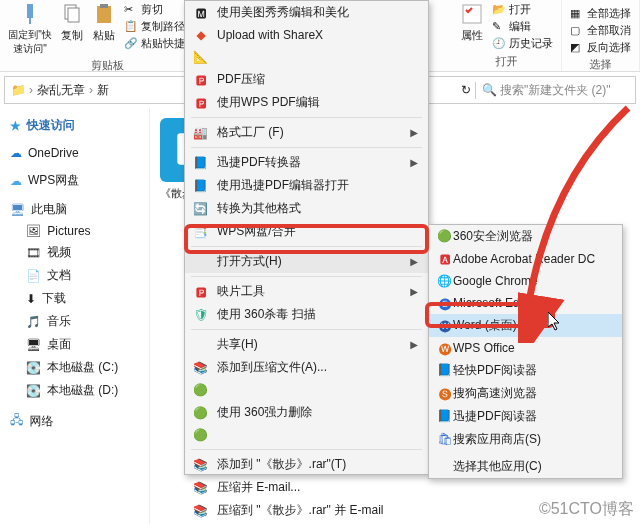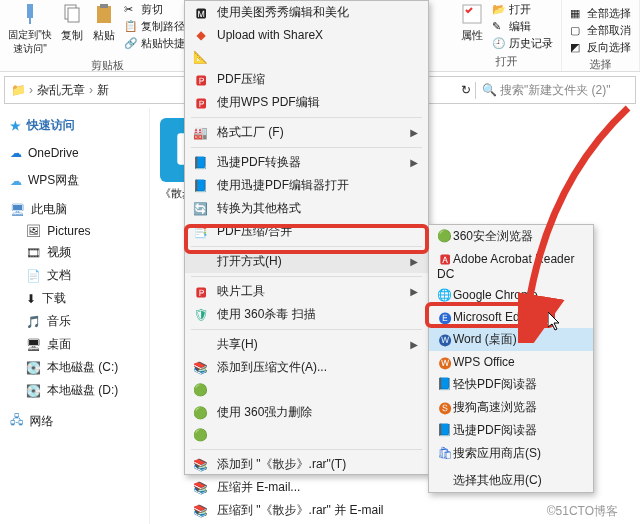--- a/index.html
+++ b/index.html
@@ -24,27 +24,27 @@
   .thumb { width: 64px; height: 64px; background: #1fa0d8; border-radius: 6px; display: flex; align-items: center; justify-content: center; position: relative; }
   .thumb-caption { font-size: 11px; margin-top: 4px; text-align: left; }
   .ctxmenu { position: absolute; background: #f4f4f4; border: 1px solid #bbb; box-shadow: 2px 3px 6px rgba(0,0,0,.25); }
   .ctx1 { left: 184px; top: 0; width: 245px; height: 475px; top: 0; }
   .ctxmenu .mi { display: flex; align-items: center; gap: 8px; padding: 3px 10px 3px 8px; font-size: 12px; position: relative; }
   .ctxmenu .mi .arrow { margin-left: auto; color: #555; font-size: 10px; }
   .ctxmenu .sep { height: 1px; background: #ddd; margin: 3px 6px; }
   .iconbox { width: 16px; height: 16px; display:inline-flex; align-items:center; justify-content:center; flex-shrink:0; }
   .mi.highlight1 { background:#fff;justify-content:center; }
   .hlbox1 { position:absolute; left:184px; top:224px; width:245px; height:30px; border:4px solid #e03a2f; border-radius:6px; z-index:20; pointer-events:none; }
-  .sub { position:absolute; left:428px; top:224px; width:166px; background:#f4f4f4; border:1px solid #bbb; box-shadow:2px 3px 6px rgba(0,0,0,.25); z-index:15; }
+  .sub { position:absolute; left:428px; top:224px; width:195px; background:#f4f4f4; border:1px solid #bbb; box-shadow:2px 3px 6px rgba(0,0,0,.25); z-index:15; }
   .sub .mi { padding:3px 8px; }
   .sub .mi.hover { background:#cde6f7; }
   .hlbox2 { position:absolute; left:425px; top:302px; width:130px; height:26px; border:4px solid #e03a2f; border-radius:6px; z-index:25; pointer-events:none; }
   .redarrow { position:absolute; left:518px; top:103px; width:130px; height:240px; z-index:26; pointer-events:none; }
   .cursor { position:absolute; left:548px; top:312px; z-index:30; }
-  .watermark { position:absolute; right:22px; bottom:4px; font-size:12px; color:#999; }
+  .watermark { position:absolute; right:6px; bottom:4px; font-size:16px; color:#999; }
   .chev { color:#888; }
   svg { display:block; }
 </style>
 </head>
 <body>
 
 <div class="ribbon">
   <div class="ribbon-group">
     <div class="rg-items">
       <div class="rg-big">
@@ -235,21 +235,21 @@
   <div class="mi">
       <span class="iconbox" style="color:#1a8">📘</span>
       <span>使用迅捷PDF编辑器打开</span>
     </div>
   <div class="mi">
       <span class="iconbox">🔄</span>
       <span>转换为其他格式</span>
     </div>
   <div class="mi">
       <span class="iconbox">📑</span>
-      <span>PDF压缩/合并</span>
+      <span>WPS网盘/合并</span>
     </div>
   <div class="sep"></div>
   <div class="mi highlight1" style="background:#e8e8e8">
       <span class="iconbox"></span>
       <span>打开方式(H)</span>
       <span class="arrow">▶</span>
     </div>
   <div class="sep"></div>
   <div class="mi">
       <span class="iconbox" style="color:#d33">🅿</span>

